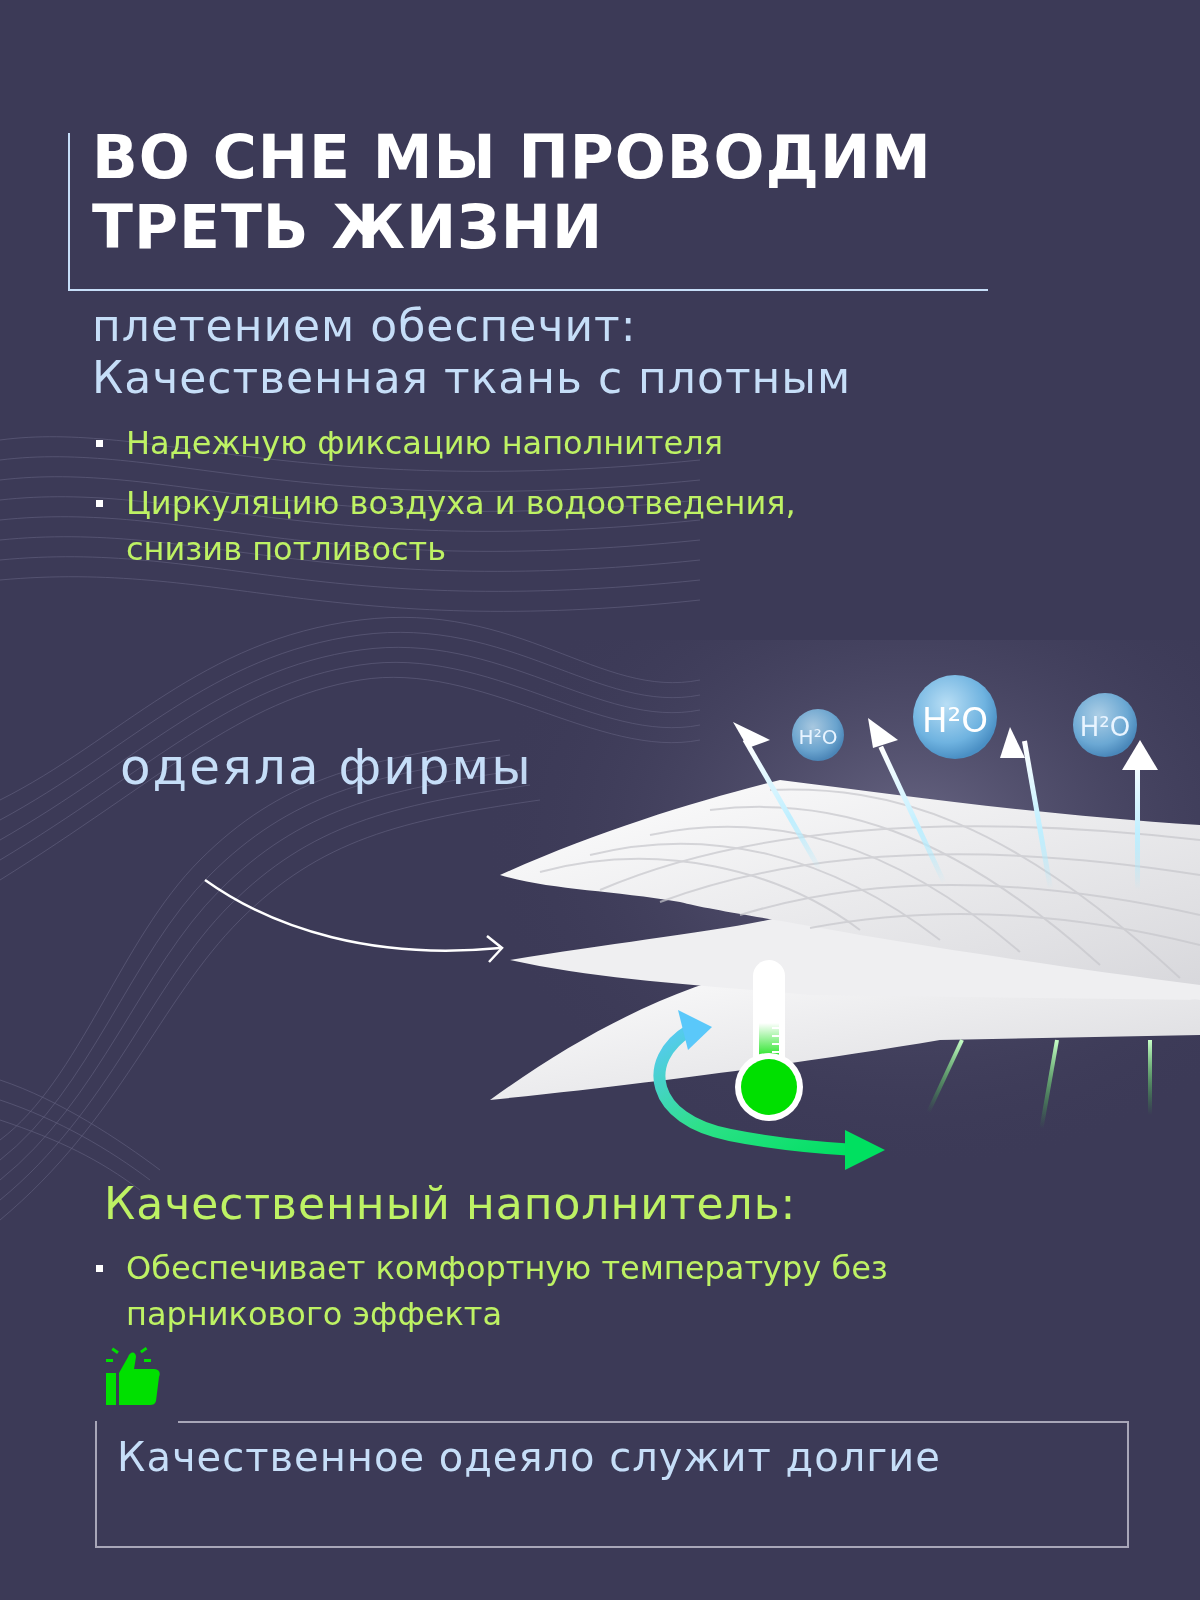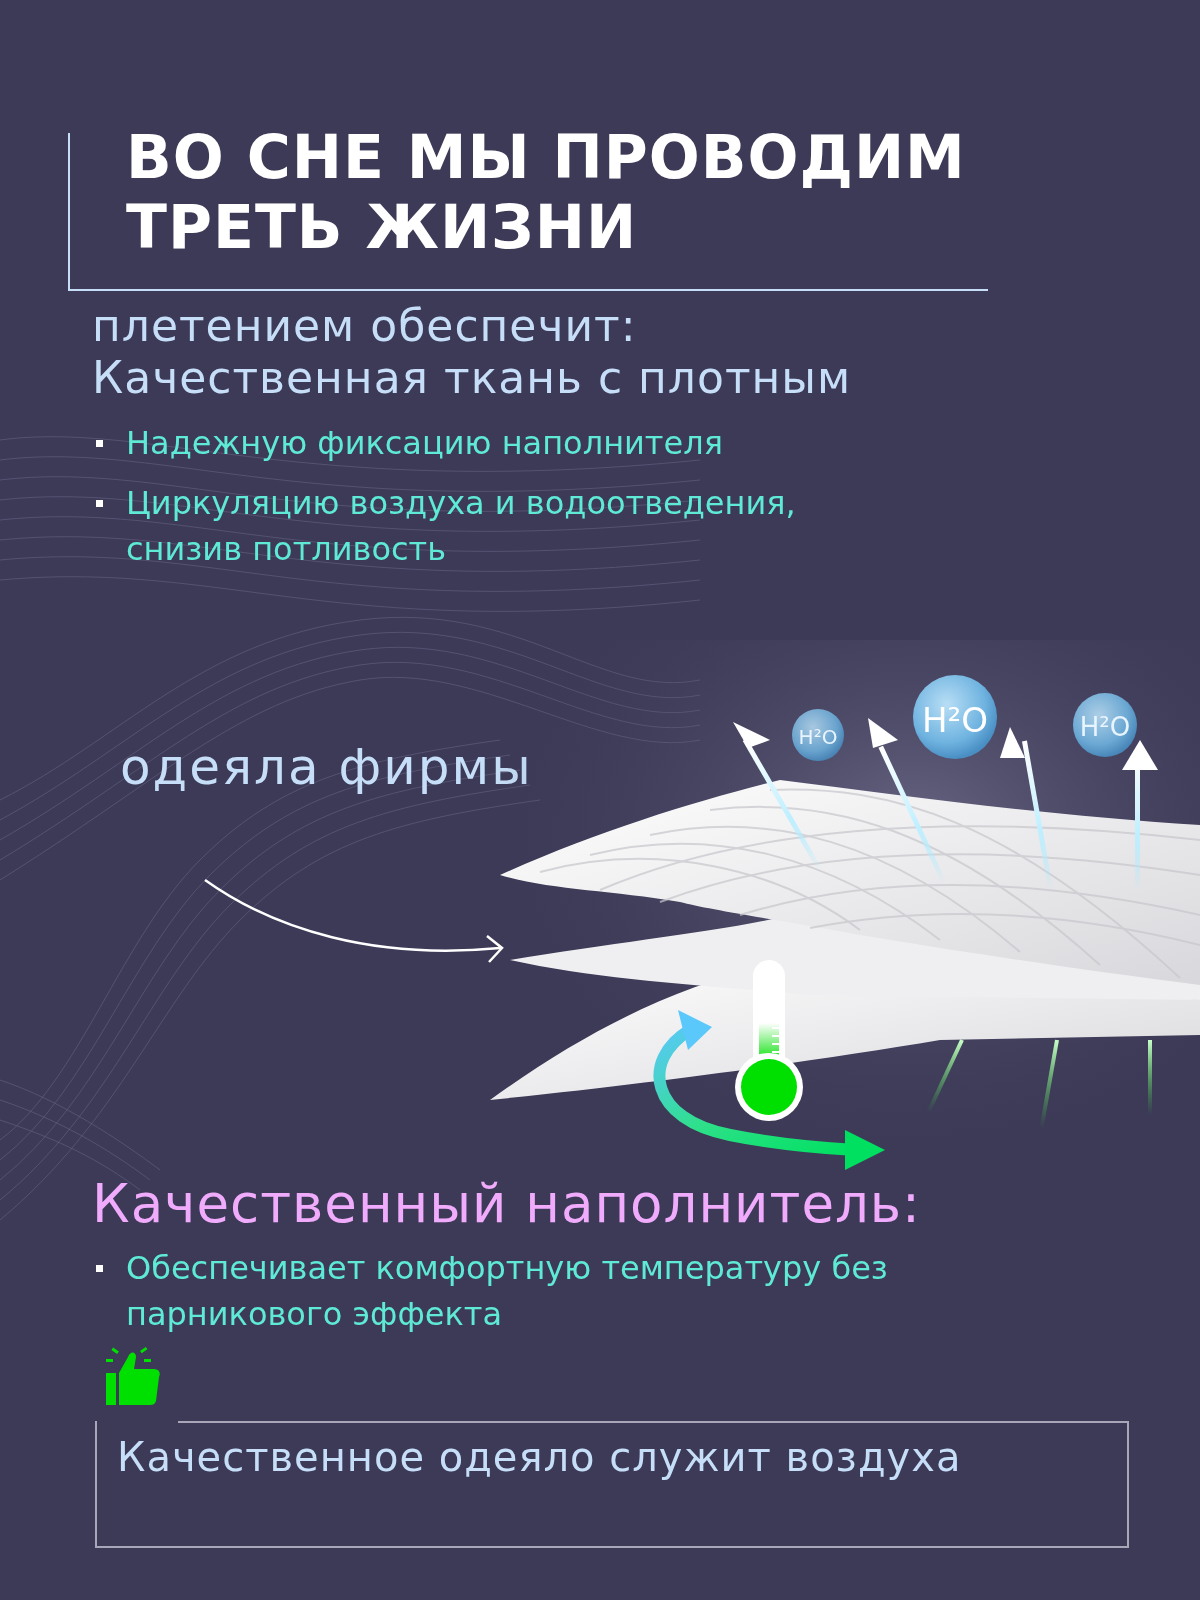--- a/index.html
+++ b/index.html
@@ -12,44 +12,44 @@
     color: #ffffff;
   }
   .waves { position: absolute; left: 0; top: 380px; width: 700px; height: 900px; pointer-events: none; }
   .title-frame {
     position: absolute; left: 68px; top: 133px; width: 920px; height: 158px;
     border-left: 2px solid #c6def8; border-bottom: 2px solid #c6def8;
   }
   .title {
     position: absolute; left: 92px; top: 122px; width: 900px;
     font-family: "DejaVu Sans", sans-serif; font-weight: bold;
-    font-size: 60px; line-height: 70px; letter-spacing: 1px; color: #ffffff; margin-left: 34px;
+    font-size: 60px; line-height: 70px; letter-spacing: 1px; color: #ffffff;
   }
   .subtitle {
     position: absolute; left: 92px; top: 300px; width: 1000px;
     font-size: 44px; line-height: 52px; color: #c6def8; letter-spacing: 1px;
   }
   .bullets { position: absolute; left: 92px; width: 1040px; list-style: none; }
   .bullets li {
-    position: relative; padding-left: 34px; font-size: 32px; line-height: 46px; color: #5eead4;
+    position: relative; padding-left: 34px; font-size: 32px; line-height: 46px; color: #bef264;
     margin-bottom: 14px;
   }
   .bullets li .dot {
     position: absolute; left: 4px; top: 20px; width: 7px; height: 7px; background: #ffffff;
   }
   .bullets.b1 { top: 420px; }
   .bullets.b2 { top: 1245px; }
   .brand {
     position: absolute; left: 120px; top: 738px; font-size: 50px; line-height: 58px;
     color: #c6def8; letter-spacing: 2px;
   }
   .illustration { position: absolute; left: 480px; top: 640px; width: 720px; height: 560px; }
   .filler-title {
-    position: absolute; left: 92px; top: 1178px; font-size: 53px; line-height: 52px;
-    color: #f0abfc; letter-spacing: 1px;
+    position: absolute; left: 104px; top: 1178px; font-size: 44px; line-height: 52px;
+    color: #bef264; letter-spacing: 1px;
   }
   .thumb { position: absolute; left: 104px; top: 1345px; width: 60px; height: 62px; }
   .box {
     position: absolute; left: 95px; top: 1421px; width: 1034px; height: 127px;
     border-left: 2px solid #a8a6b8; border-bottom: 2px solid #a8a6b8; border-right: 2px solid #a8a6b8;
   }
   .box-topline { position: absolute; left: 178px; top: 1421px; width: 951px; height: 2px; background: #a8a6b8; }
   .box-text {
     position: absolute; left: 117px; top: 1432px; width: 1000px;
     font-size: 40px; line-height: 50px; color: #c6def8; letter-spacing: 1px;
@@ -232,14 +232,14 @@
     <path d="M15 28 L24 12 C26 6 32 6 32 12 L30 24 L50 24 C55 24 57 28 55 32 L52 56 C51 59 49 60 46 60 L15 60 Z"></path>
     <rect x="8" y="4" width="7" height="3" transform="rotate(35 11 5)"></rect>
     <rect x="36" y="4" width="7" height="3" transform="rotate(-35 39 5)"></rect>
     <rect x="2" y="14" width="7" height="3"></rect>
     <rect x="40" y="14" width="7" height="3"></rect>
   </g>
 </svg>
 <div class="box-topline"></div>
 <div class="box"></div>
 <div class="box-text">
-  <div>Качественное одеяло служит воздуха</div>
+  <div>Качественное одеяло служит долгие</div>
 </div>
 
 </body></html>

